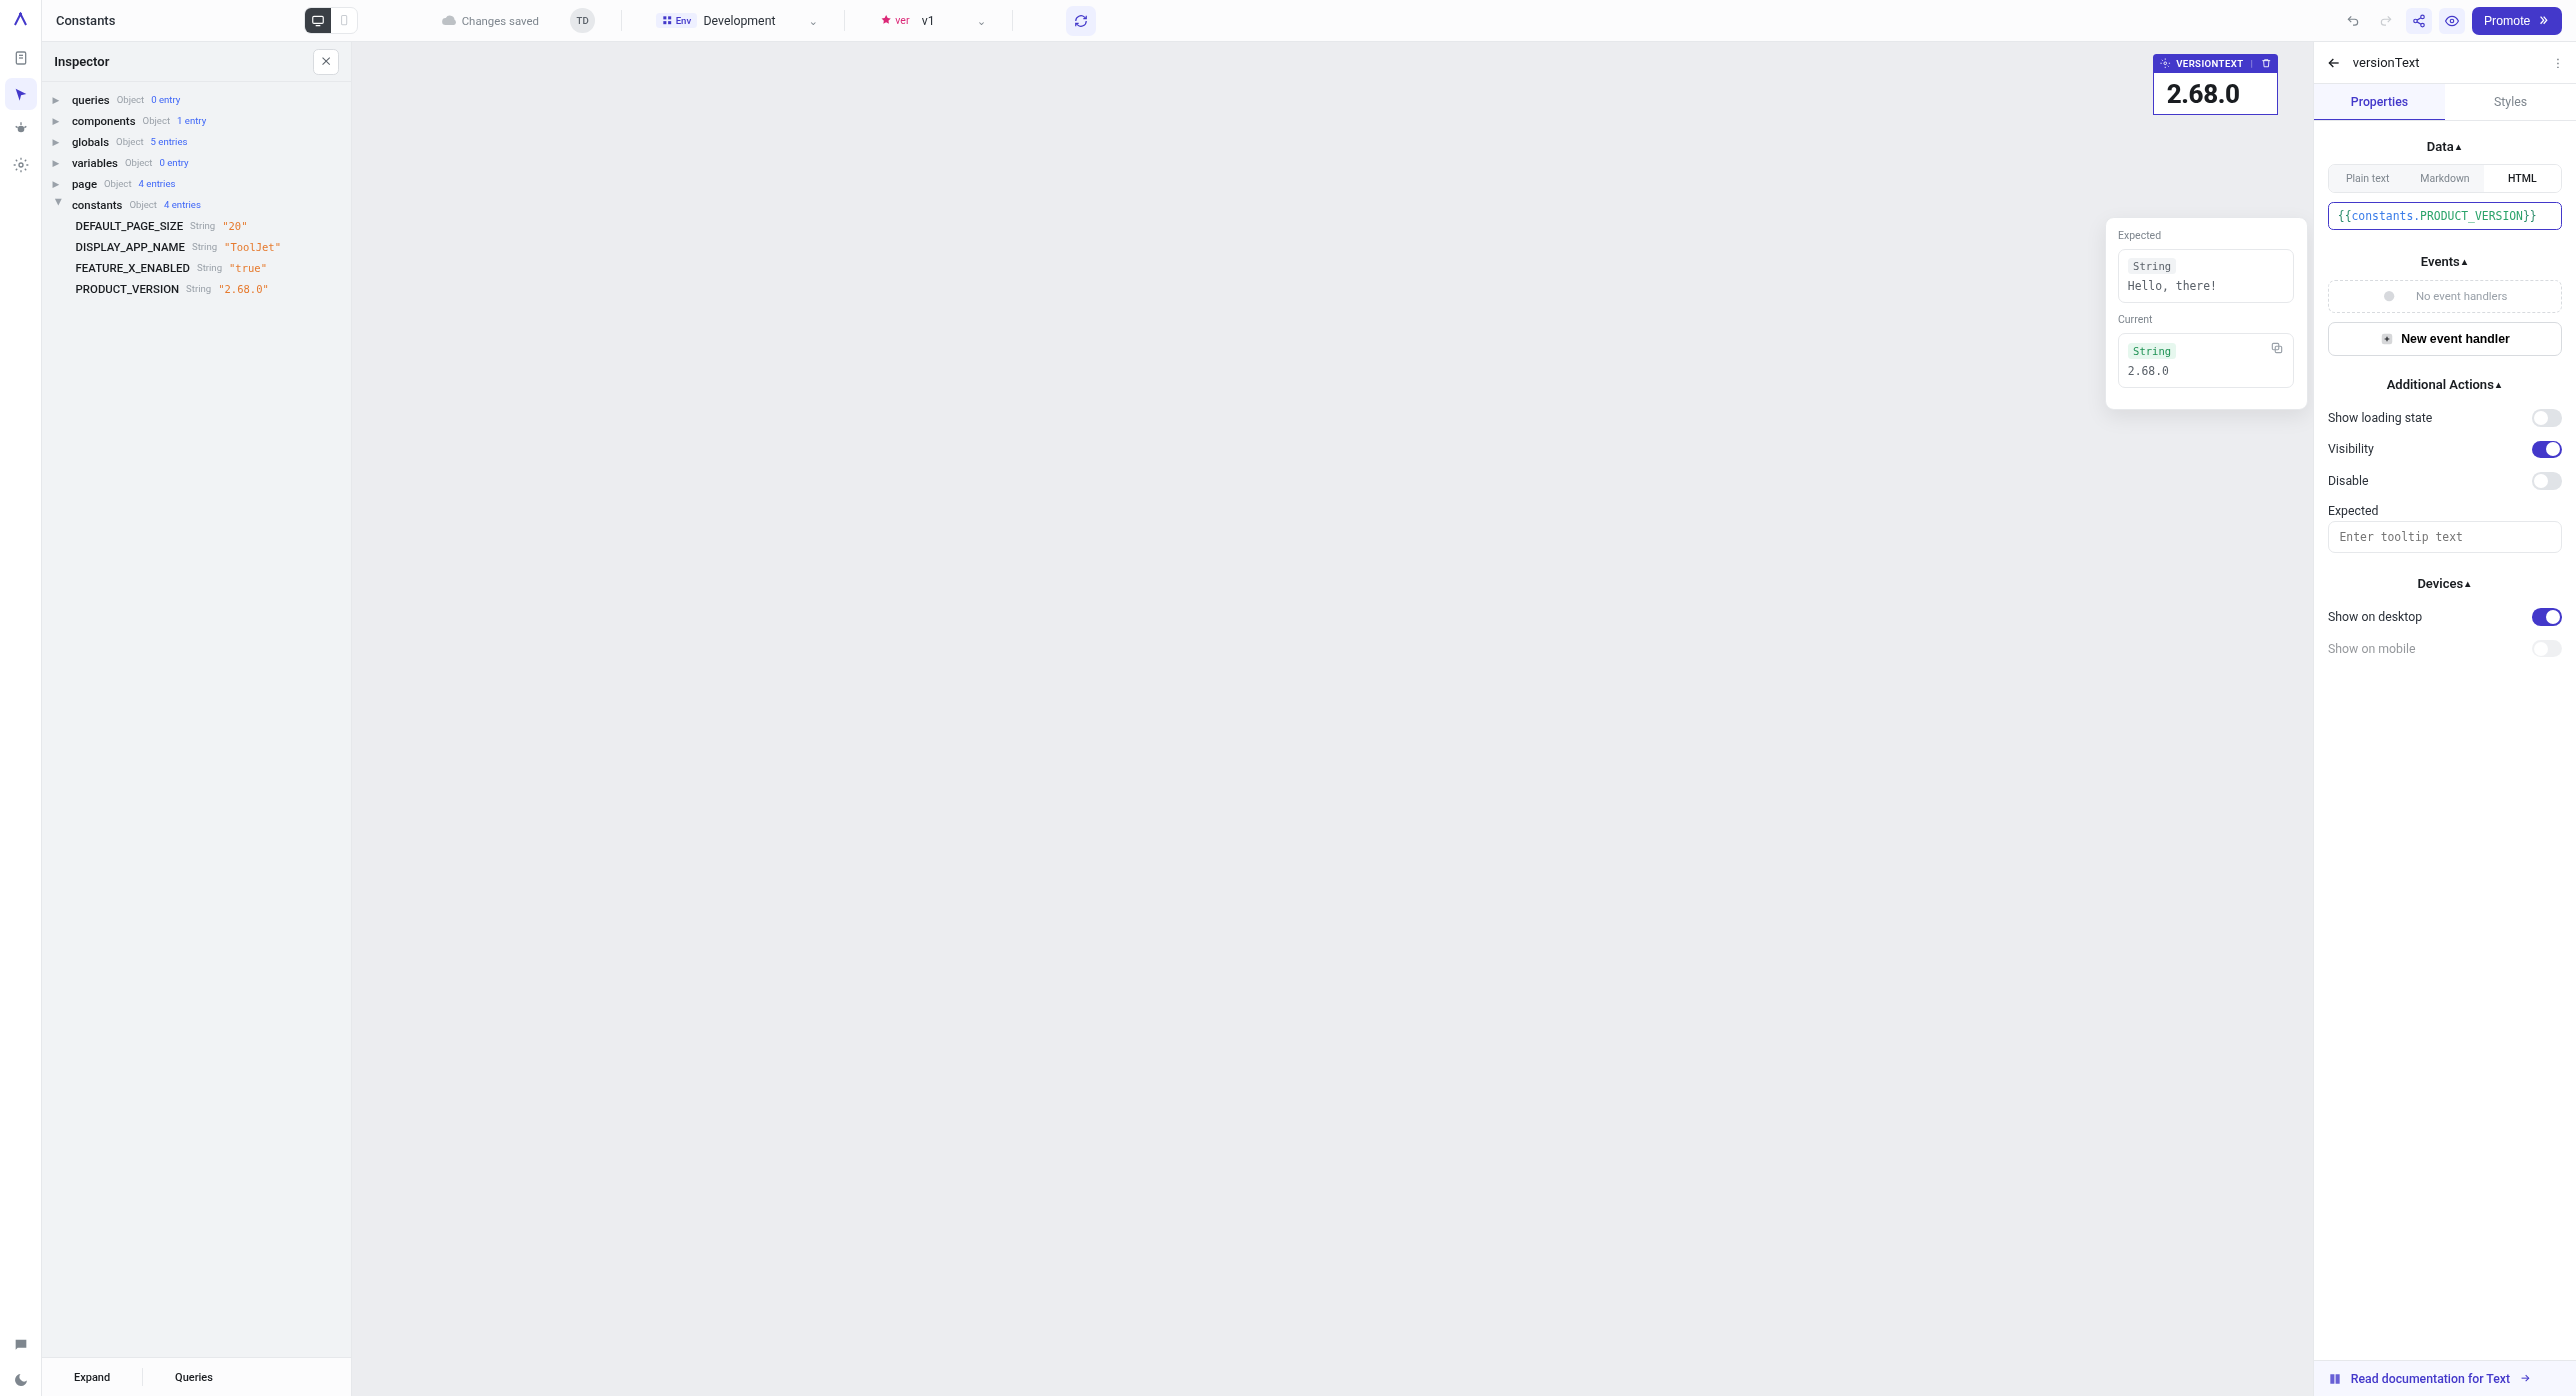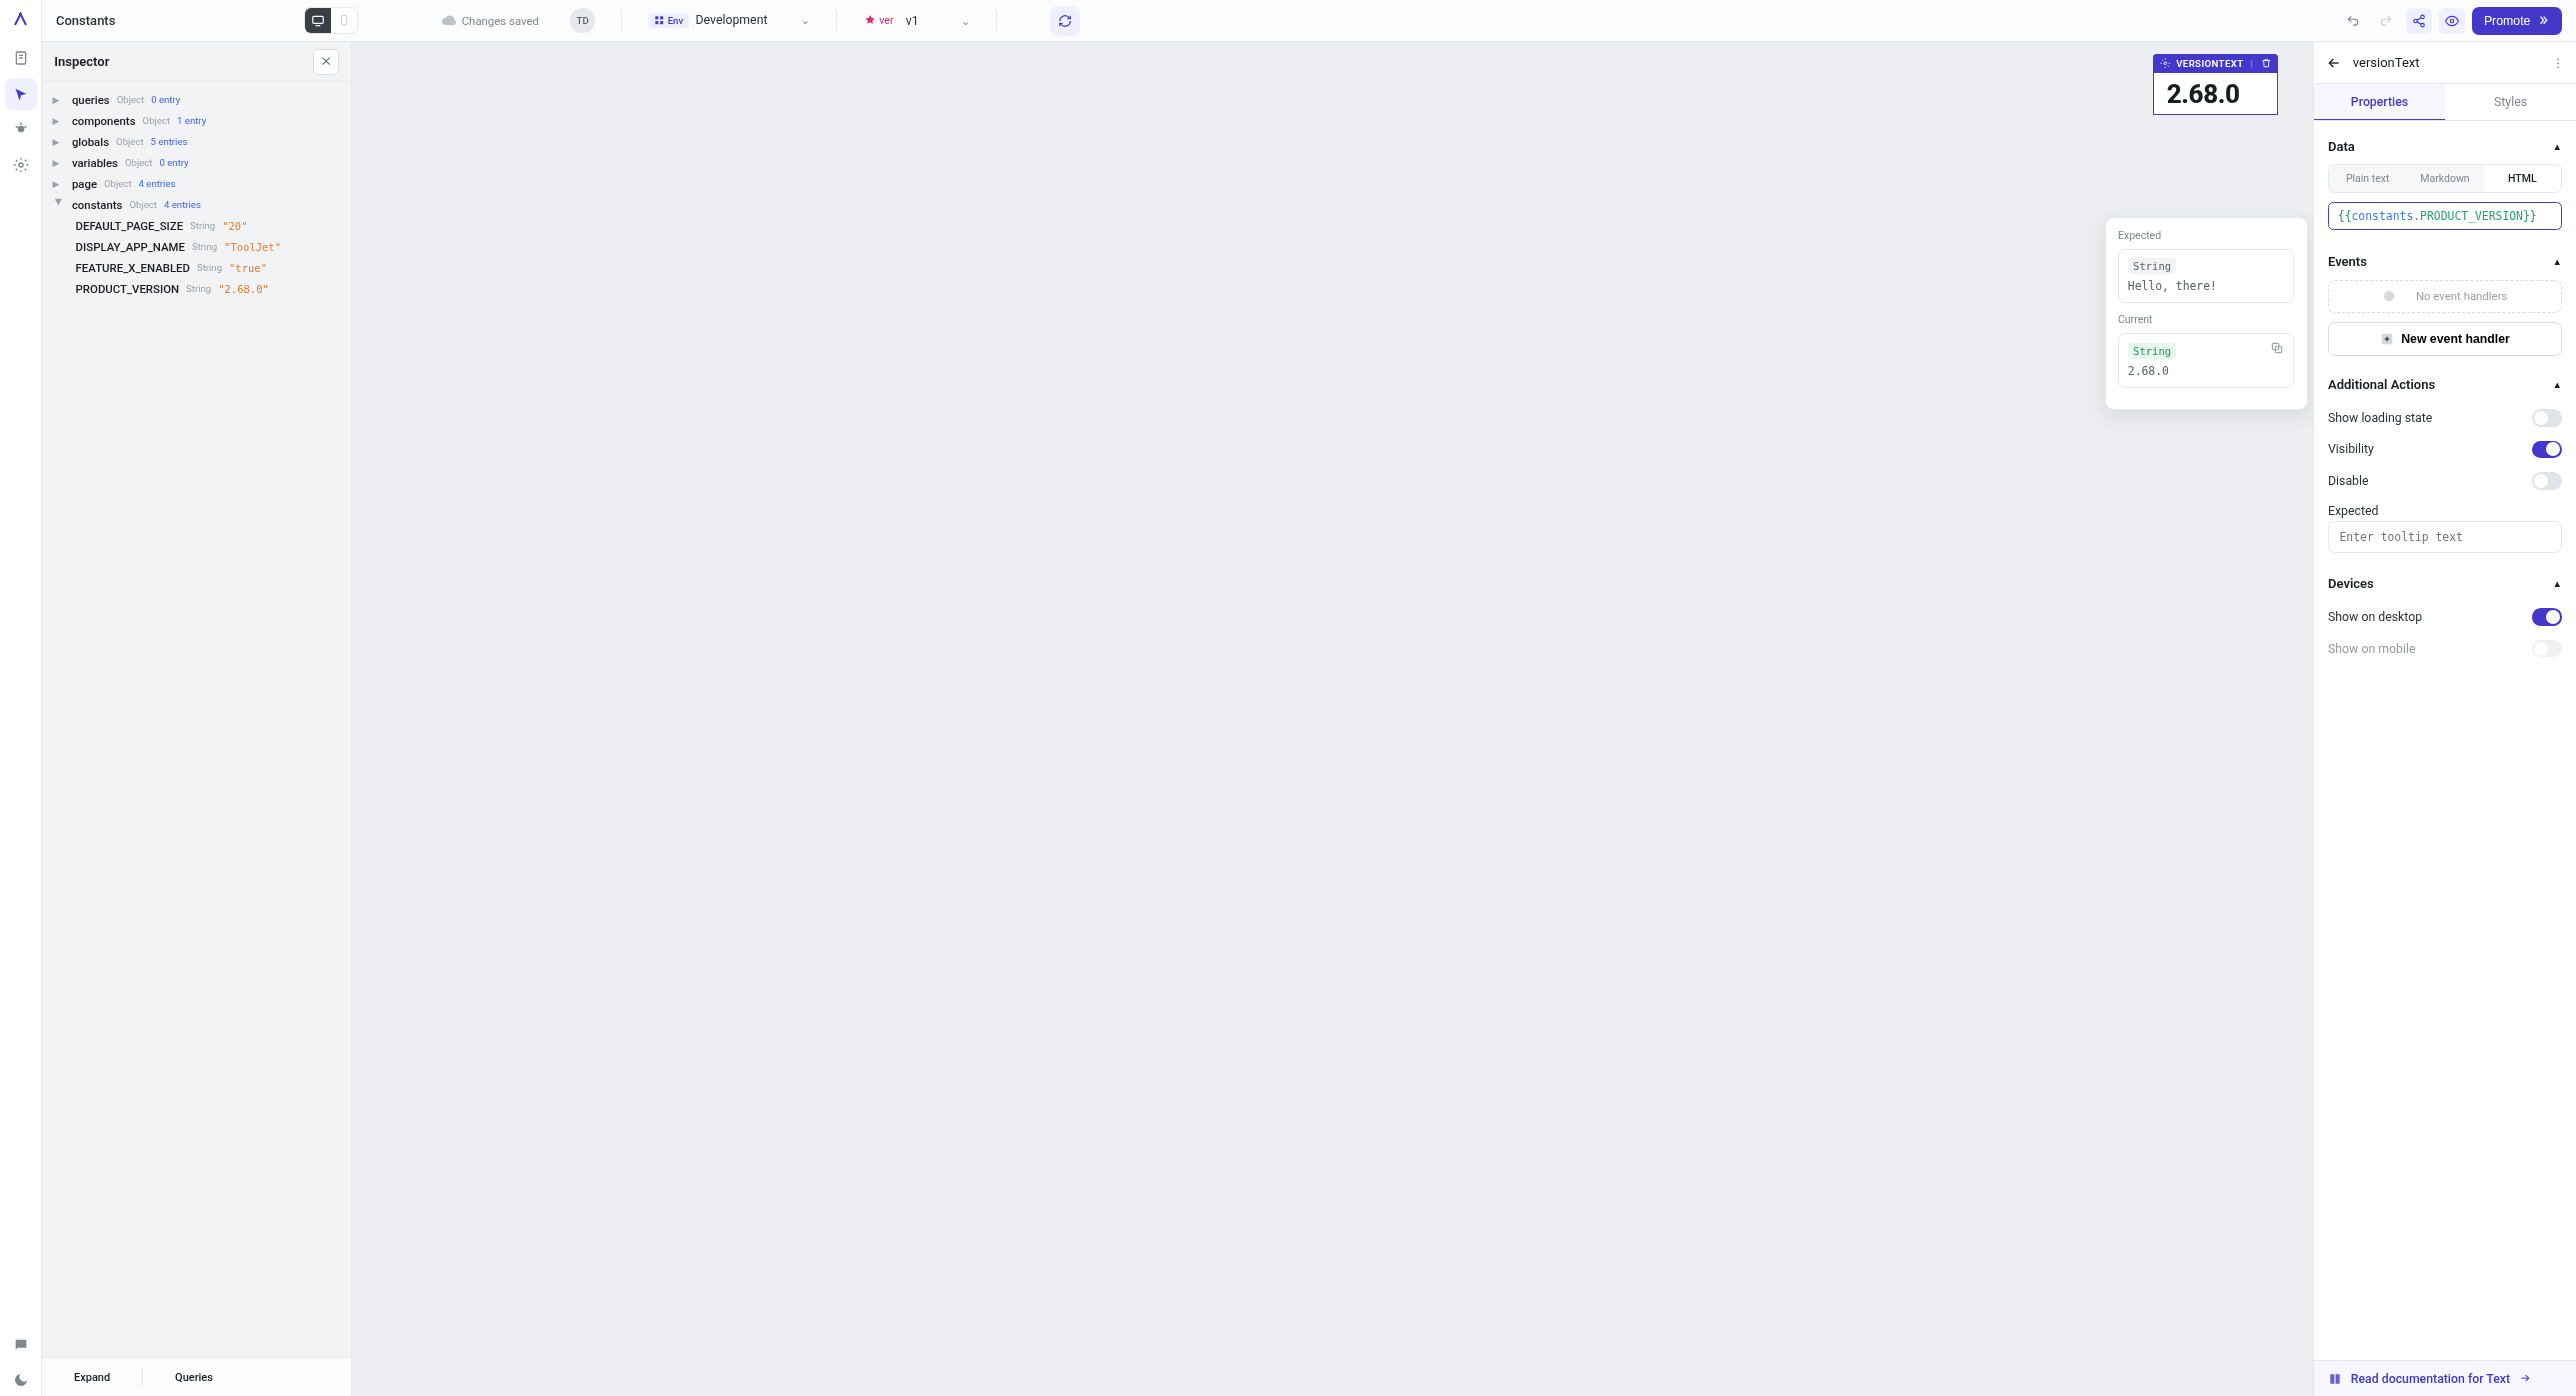--- a/index.html
+++ b/index.html
@@ -18,21 +18,21 @@
 
 
 .topbar { height: 42px; border-bottom: 0.9px solid #e6e8eb; display: flex; align-items: center; padding: 0 14px; gap: 14px; background:#fcfcfd; }
 .topbar .title { font-weight: 500; font-size: 13px; color:#2b3139; }
 .device-toggle { display: flex; background: #fff; border: 0.9px solid #e6e8eb; border-radius: 7px; overflow: hidden; margin-left: 175px; }
 .device-btn { width: 26px; height: 24.5px; display:flex; align-items:center; justify-content:center; color:#c9cdd2; }
 .device-btn.active { background:#3a3f45; color:#fff; }
 .saved { display:flex; align-items:center; gap:5.3px; color:#7e868e; font-size:11.4px; margin-left: 70px; }
 .avatar { width:24.5px; height:24.5px; border-radius:50%; background:#e6e8eb; display:flex; align-items:center; justify-content:center; font-size:9.6px; color:#5a6169; font-weight:500; margin-left:17.5px; }
 .vdiv { width:0.9px; height:21px; background:#e6e8eb; margin: 0 12.3px; }
-.env-sel { display:flex; align-items:flex-start; gap:7px; }
+.env-sel { display:flex; align-items:center; gap:7px;margin-left:8px; }
 .env-badge { background:#eef0ff; color:#4338ca; font-size:9.6px; padding:1.8px 5.3px; border-radius:3.5px; font-weight:500; display:flex; align-items:center; gap:3.5px;}
 .env-name { color:#2b3139; font-size:12.3px; margin-right: 26px; }
 .chev { color:#7e868e; }
 .ver-badge { color:#db2877; font-size:10.5px; display:flex; align-items:center; gap:3.5px; }
 .ver-name { color:#2b3139; font-size:12.3px; margin-left: 5.3px; margin-right: 35px; }
 .refresh-btn { width:30px; height:30px; border-radius:7px; background:#eef0ff; display:flex; align-items:center; justify-content:center; color:#4338ca; margin-left:26px;}
 .tb-actions { display:flex; align-items:center; gap:7px; margin-left:auto; }
 .tb-icon { width:26px; height:26px; border-radius:5.3px; display:flex; align-items:center; justify-content:center; color:#7e868e; }
 .tb-icon.light { background:#eef0ff; color:#4338ca; }
 .promote { background:#4338ca; color:#fff; border:none; border-radius:7px; padding:7px 12.3px; font-size:12.3px; font-weight:500; display:flex; align-items:center; gap:7px; cursor:pointer; }
@@ -75,21 +75,21 @@
 
 .props { width:263px; border-left:0.9px solid #e6e8eb; display:flex; flex-direction:column; background:#fff; }
 .props-hdr { height:42px; padding:0 12.3px; display:flex; align-items:center; gap:10.5px; border-bottom:0.9px solid #e6e8eb; }
 .props-hdr .back { color:#1a1d21; }
 .props-hdr .pname { font-size:13px; color:#1a1d21; }
 .props-hdr .more { margin-left:auto; color:#5a6169; }
 .tabs { display:flex; border-bottom:0.9px solid #e6e8eb; }
 .tab { flex:1; text-align:center; padding:10.5px 0; font-size:12.3px; color:#7e868e; cursor:pointer; }
 .tab.active { color:#4338ca; font-weight:500; border-bottom:1.8px solid #4338ca; background:#f6f7ff; }
 .props-body { flex:1; overflow:auto; padding: 12.3px 14px 0 14px; }
-.sect-hdr { display:flex; align-items:center; justify-content:space-between; font-weight:600; font-size:13px; margin: 5.3px 0 10.5px 0; }
+.sect-hdr { display:flex; align-items:center; justify-content:center; font-weight:600; font-size:13px; margin: 5.3px 0 10.5px 0; }
 .sect-chev { font-size:9.6px; color:#1a1d21; }
 .seg { display:flex; border:0.9px solid #e6e8eb; border-radius:7px; overflow:hidden; margin-bottom:8.8px; }
 .seg-btn { flex:1; text-align:center; padding:7px 0; font-size:10.5px; background:#f6f7f9; color:#7e868e; cursor:pointer; }
 .seg-btn.active { background:#fff; color:#1a1d21; font-weight:500; }
 .code-input { border:1.3px solid #4338ca; border-radius:5.3px; padding:6.1px 8.8px; font-family:ui-monospace,Menlo,monospace; font-size:11.4px; background:#fff; margin-bottom:24px; }
 .code-input .brace { color:#2b8c6b; }
 .code-input .obj { color:#3b7de9; }
 .code-input .prop { color:#2aa36a; }
 .no-events { border:0.9px dashed #d8dbdf; border-radius:7px; padding:8.8px; text-align:center; color:#9aa1a9; font-size:11.4px; margin-bottom:8.8px; display:flex; align-items:center; justify-content:center; gap:21px;}
 .new-event { width:100%; border:0.9px solid #d8dbdf; border-radius:7px; background:#fff; padding:8.8px; font-size:12.3px; font-weight:600; display:flex; align-items:center; justify-content:center; gap:7px; cursor:pointer; margin-bottom:21px; }

